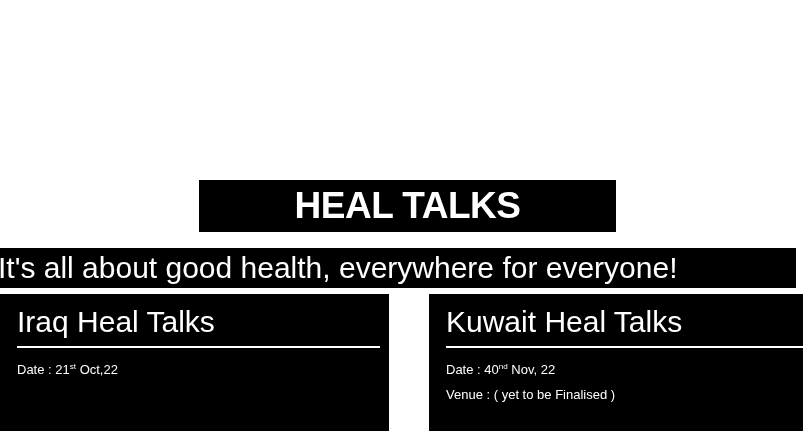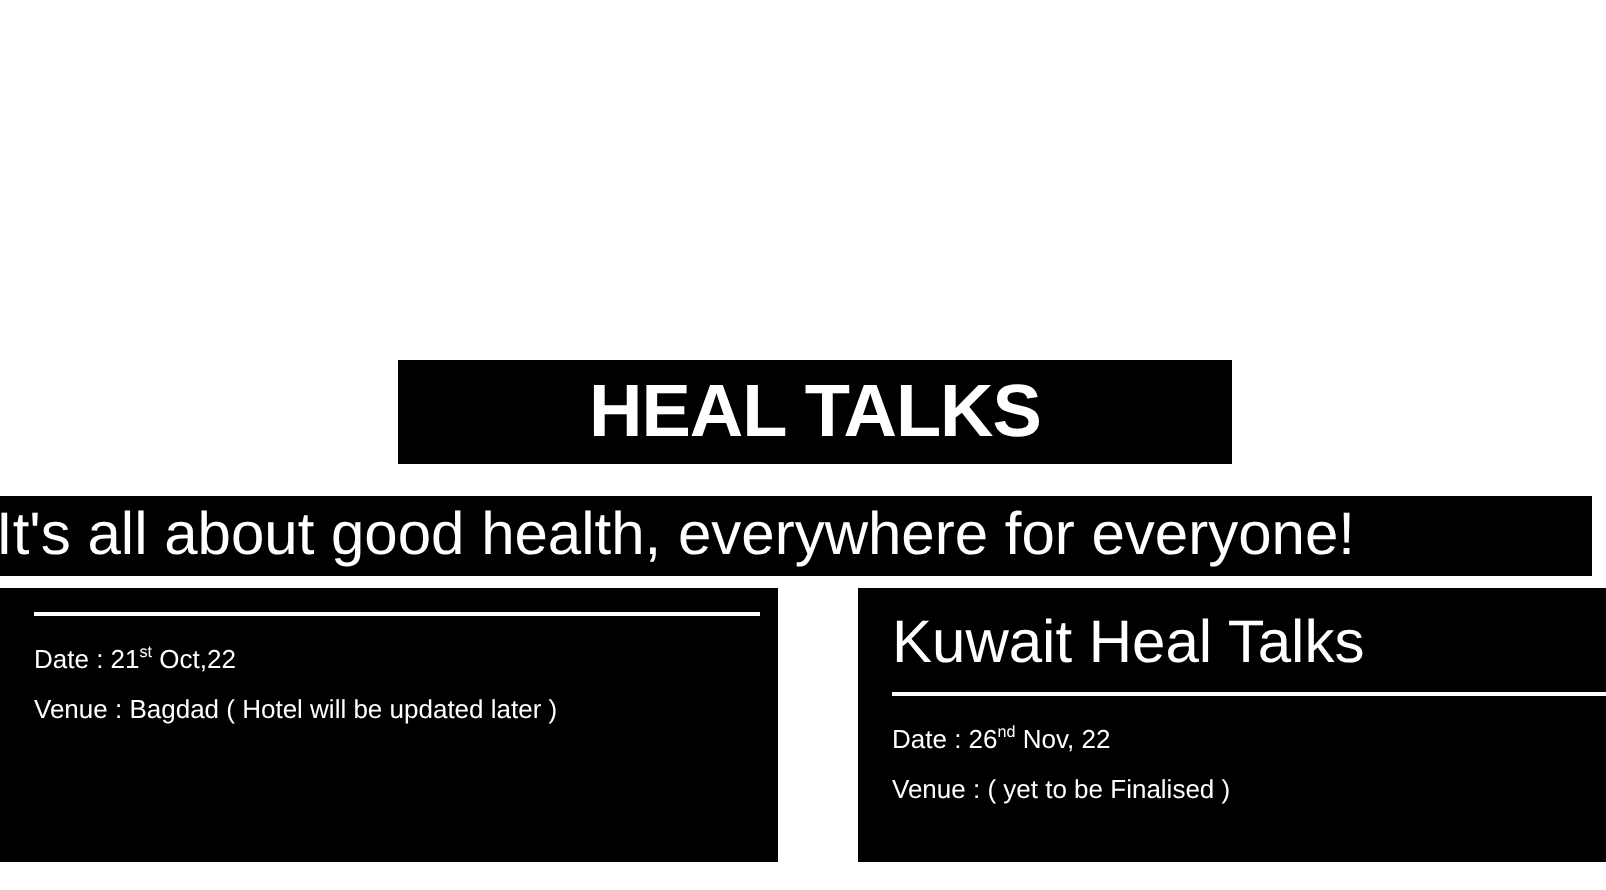--- a/index.html
+++ b/index.html
@@ -119,25 +119,25 @@
 
   <div class="title-band">
     <span class="title-text">HEAL TALKS</span>
   </div>
 
   <div class="tagline-band">
     <span class="tagline-text">It's all about good health, everywhere for everyone!</span>
   </div>
 
   <div class="card card-left">
+    <div class="card-title">Iraq Heal Talks</div>
     <div class="card-divider"></div>
     <div class="card-line"><span>Date : </span><span>21</span><sup>st</sup><span> Oct,22</span></div>
-    <div class="card-line">Venue : Bagdad ( Hotel will be updated later )</div>
   </div>
 
   <div class="card card-right">
     <div class="card-title">Kuwait Heal Talks</div>
     <div class="card-divider"></div>
-    <div class="card-line"><span>Date : </span><span>26</span><sup>nd</sup><span> Nov, 22</span></div>
+    <div class="card-line"><span>Date : </span><span>40</span><sup>nd</sup><span> Nov, 22</span></div>
     <div class="card-line">Venue : ( yet to be Finalised )</div>
   </div>
 
 </div>
 
 </body></html>

